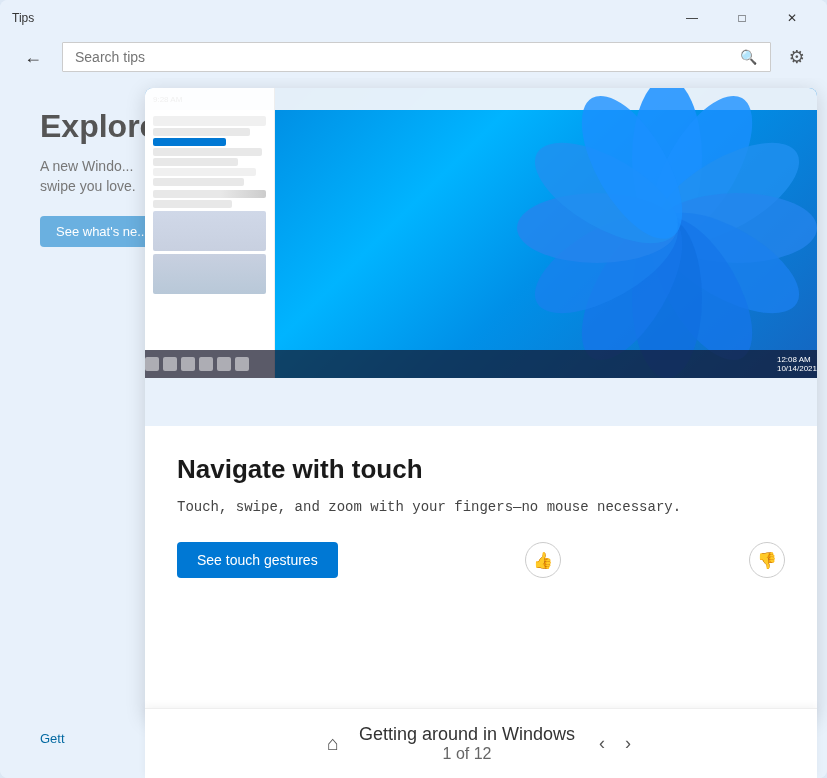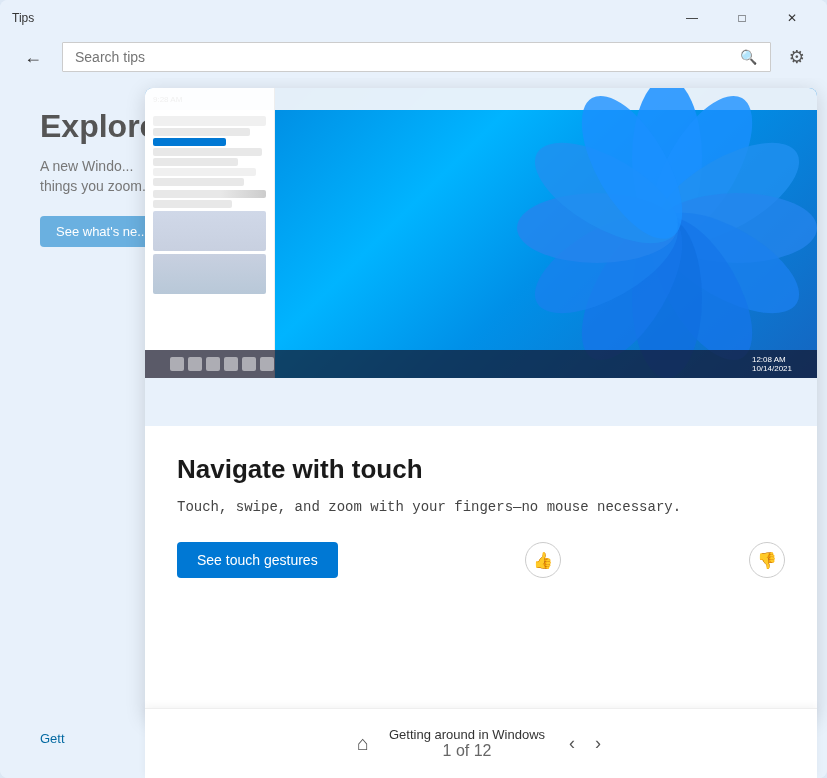--- a/index.html
+++ b/index.html
@@ -233,21 +233,21 @@
     .fake-taskbar {
       position: absolute;
       bottom: 0;
       left: 0;
       right: 0;
       height: 28px;
       background: rgba(20, 20, 40, 0.7);
       display: flex;
       align-items: center;
       justify-content: space-between;
-      padding: 0 25px;
+      padding: 0 0;
     }
 
     .taskbar-icons {
       display: flex;
       gap: 4px;
       align-items: center;
     }
 
     .taskbar-icon {
       width: 14px;
@@ -367,21 +367,21 @@
       font-size: 20px;
       color: #555;
       padding: 4px;
     }
 
     .nav-label {
       text-align: center;
     }
 
     .nav-label-title {
-      font-size: 13px;
+      font-size: 18px;
       color: #333;
       font-weight: 500;
     }
 
     .nav-label-count {
       font-size: 16px;
       color: #666;
     }
 
     .nav-arrow {
@@ -415,21 +415,21 @@
       <input class="search-input" type="text" placeholder="Search tips" style="">
       <button class="search-icon-btn">🔍</button>
     </div>
     <button class="settings-btn">⚙</button>
   </div>
 
   <div class="content-area">
 
     <div class="bg-content">
       <div class="explore-title">Explore</div>
-      <div class="explore-desc">A new Windo... things you zoom.</div>
+      <div class="explore-desc">A new Windo... swipe you love.</div>
       <button class="see-whats-new-btn">See what's ne...</button>
     </div>
 
     <div class="bottom-nav-bg">
       <span class="getting-around-text">Gett</span>
       <span class="shortcuts-text">tcuts</span>
     </div>
 
     <div class="card-overlay">
 

